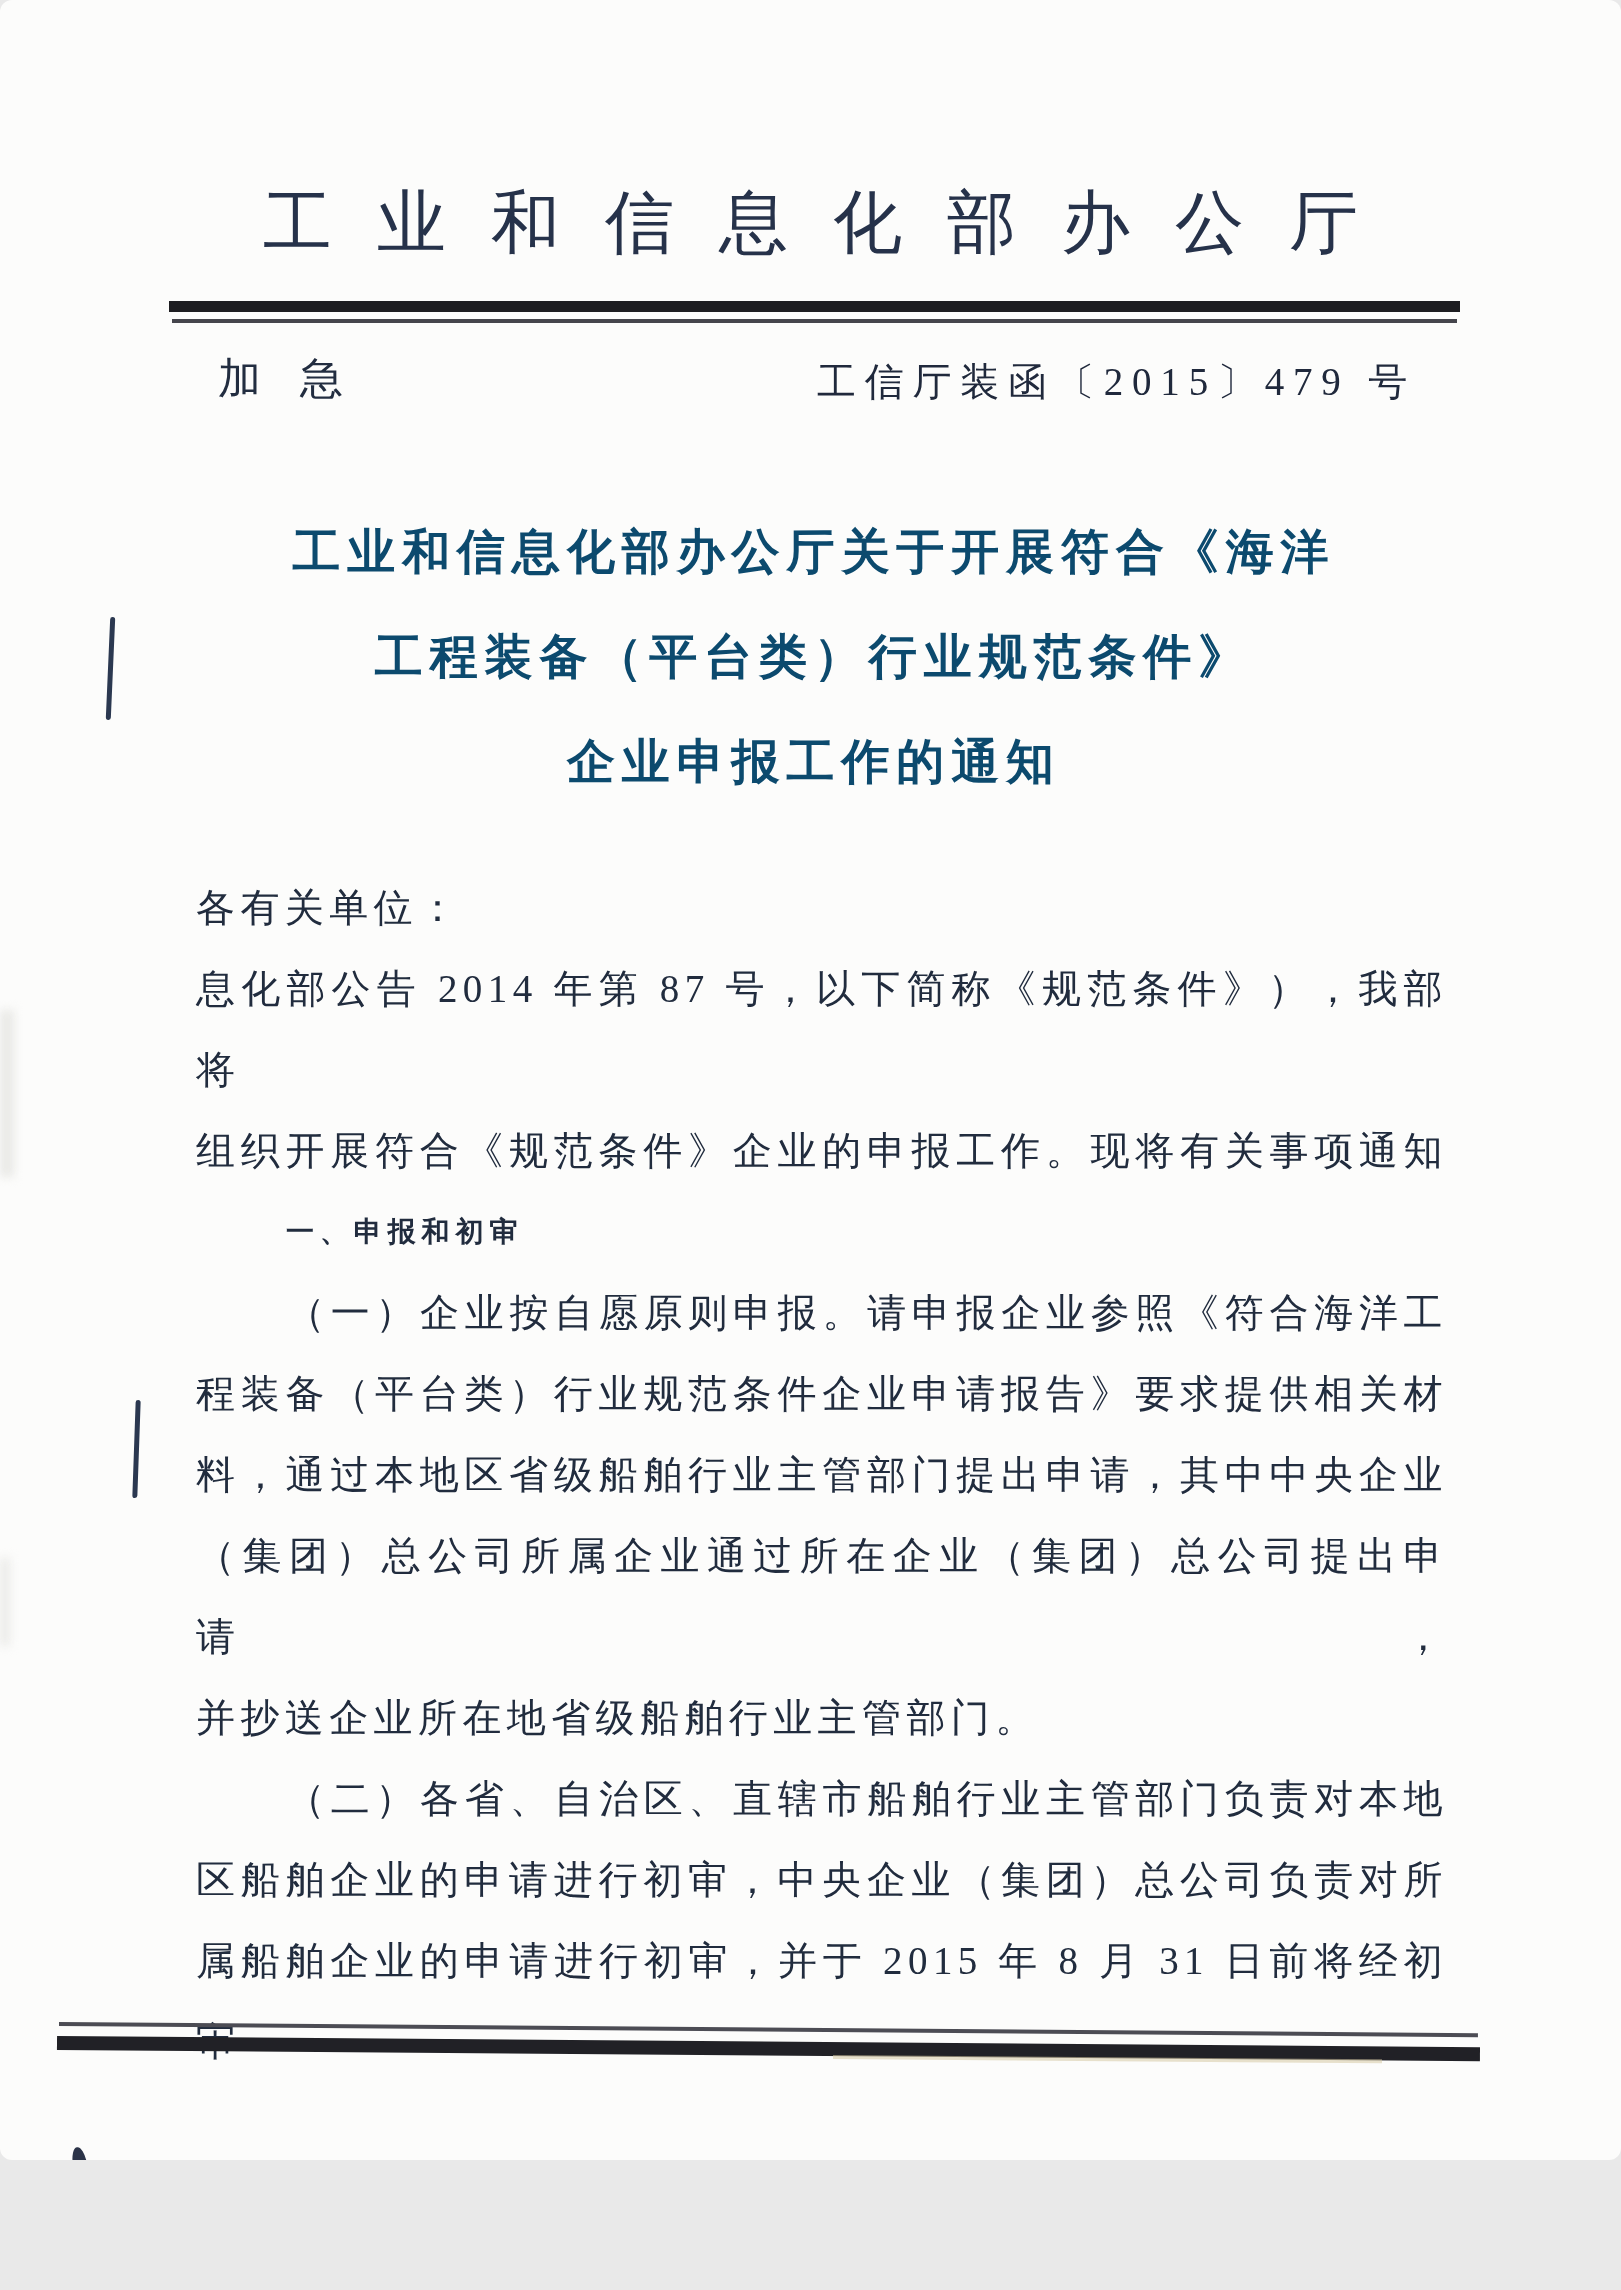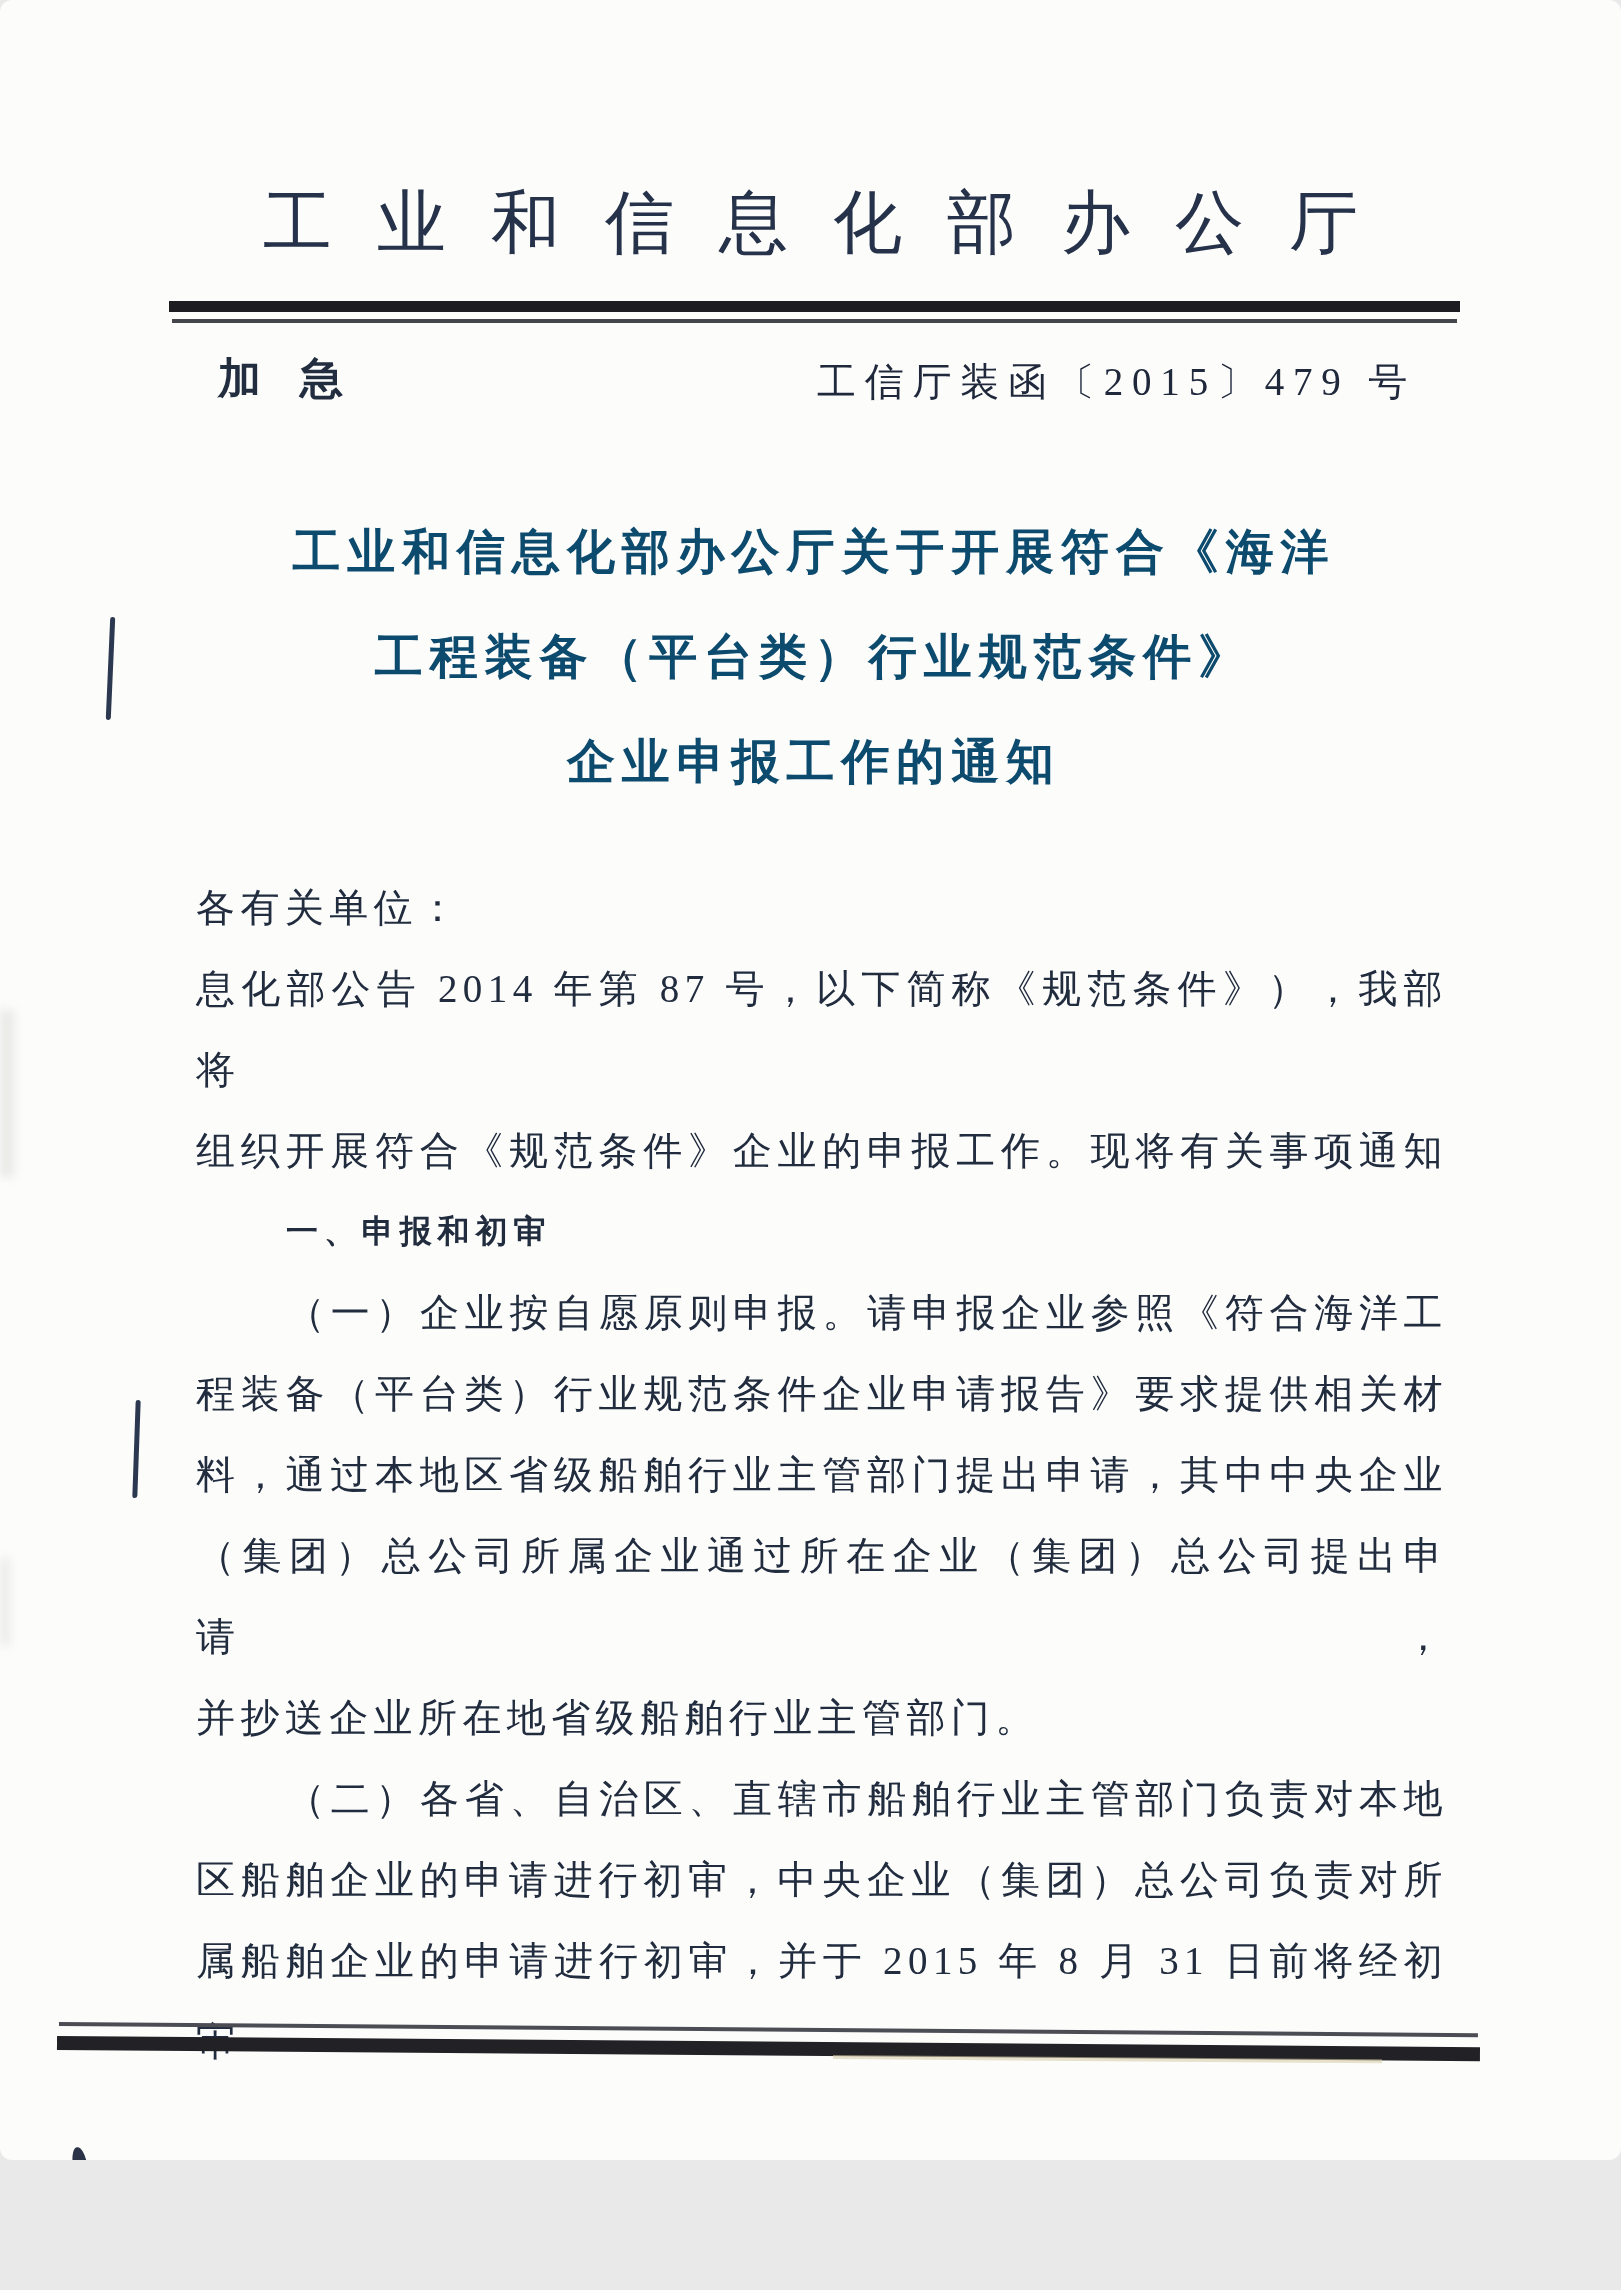--- a/index.html
+++ b/index.html
@@ -17,21 +17,21 @@
     color:#26324a; white-space:nowrap;
   }
   .letterhead span { letter-spacing:45px; margin-right:-45px; }
   
   .rule-thick-top { position:absolute; left:169px; top:301px; width:1291px; height:10.8px; background:#1d1d21; }
   .rule-thin-top  { position:absolute; left:172px; top:319px; width:1285px; height:3.9px;  background:#45454c; }
   
   .urgency {
     position:absolute; left:218px; top:350px;
     font-family:"Liberation Sans","DejaVu Sans",sans-serif;
-    font-weight:700; font-size:43px; letter-spacing:39px;
+    font-weight:400; font-size:43px; letter-spacing:39px;
     color:#222d40; white-space:nowrap;
   }
   .doc-number {
     position:absolute; right:205px; top:355px;
     font-size:39px; letter-spacing:8.8px; color:#20293c; white-space:nowrap;
   }
   
   .title-block {
     position:absolute; top:499px; left:0; width:100%;
     text-align:center; font-weight:700; font-size:48px;
@@ -40,21 +40,21 @@
   .title-block .tline { white-space:nowrap; }
   .title-block .tline span { letter-spacing:6.9px; margin-right:-6.9px; }
   
   .body-block {
     position:absolute; left:196px; top:867px; width:1252px;
     font-size:39px; line-height:81px; color:#212c3e;
   }
   .ln   { letter-spacing:5.4px; }
   .just { text-align:justify; text-align-last:justify; text-justify:inter-character; }
   .ind  { padding-left:90px; }
-  .head { font-family:"Liberation Sans","DejaVu Sans",sans-serif; font-weight:700; font-size:32px; letter-spacing:5.9px; }
+  .head { font-family:"Liberation Sans","DejaVu Sans",sans-serif; font-weight:700; font-size:28px; letter-spacing:5.9px; }
   
   .rule-thin-bottom {
     position:absolute; left:59px; top:2022px; width:1419px; height:3.9px;
     background:#4c4c54; transform:rotate(0.45deg); transform-origin:left center;
   }
   .rule-thick-bottom {
     position:absolute; left:57px; top:2036px; width:1423px; height:13.7px;
     background:#212126; transform:rotate(0.45deg); transform-origin:left center;
   }
   .rule-sepia-fringe {

